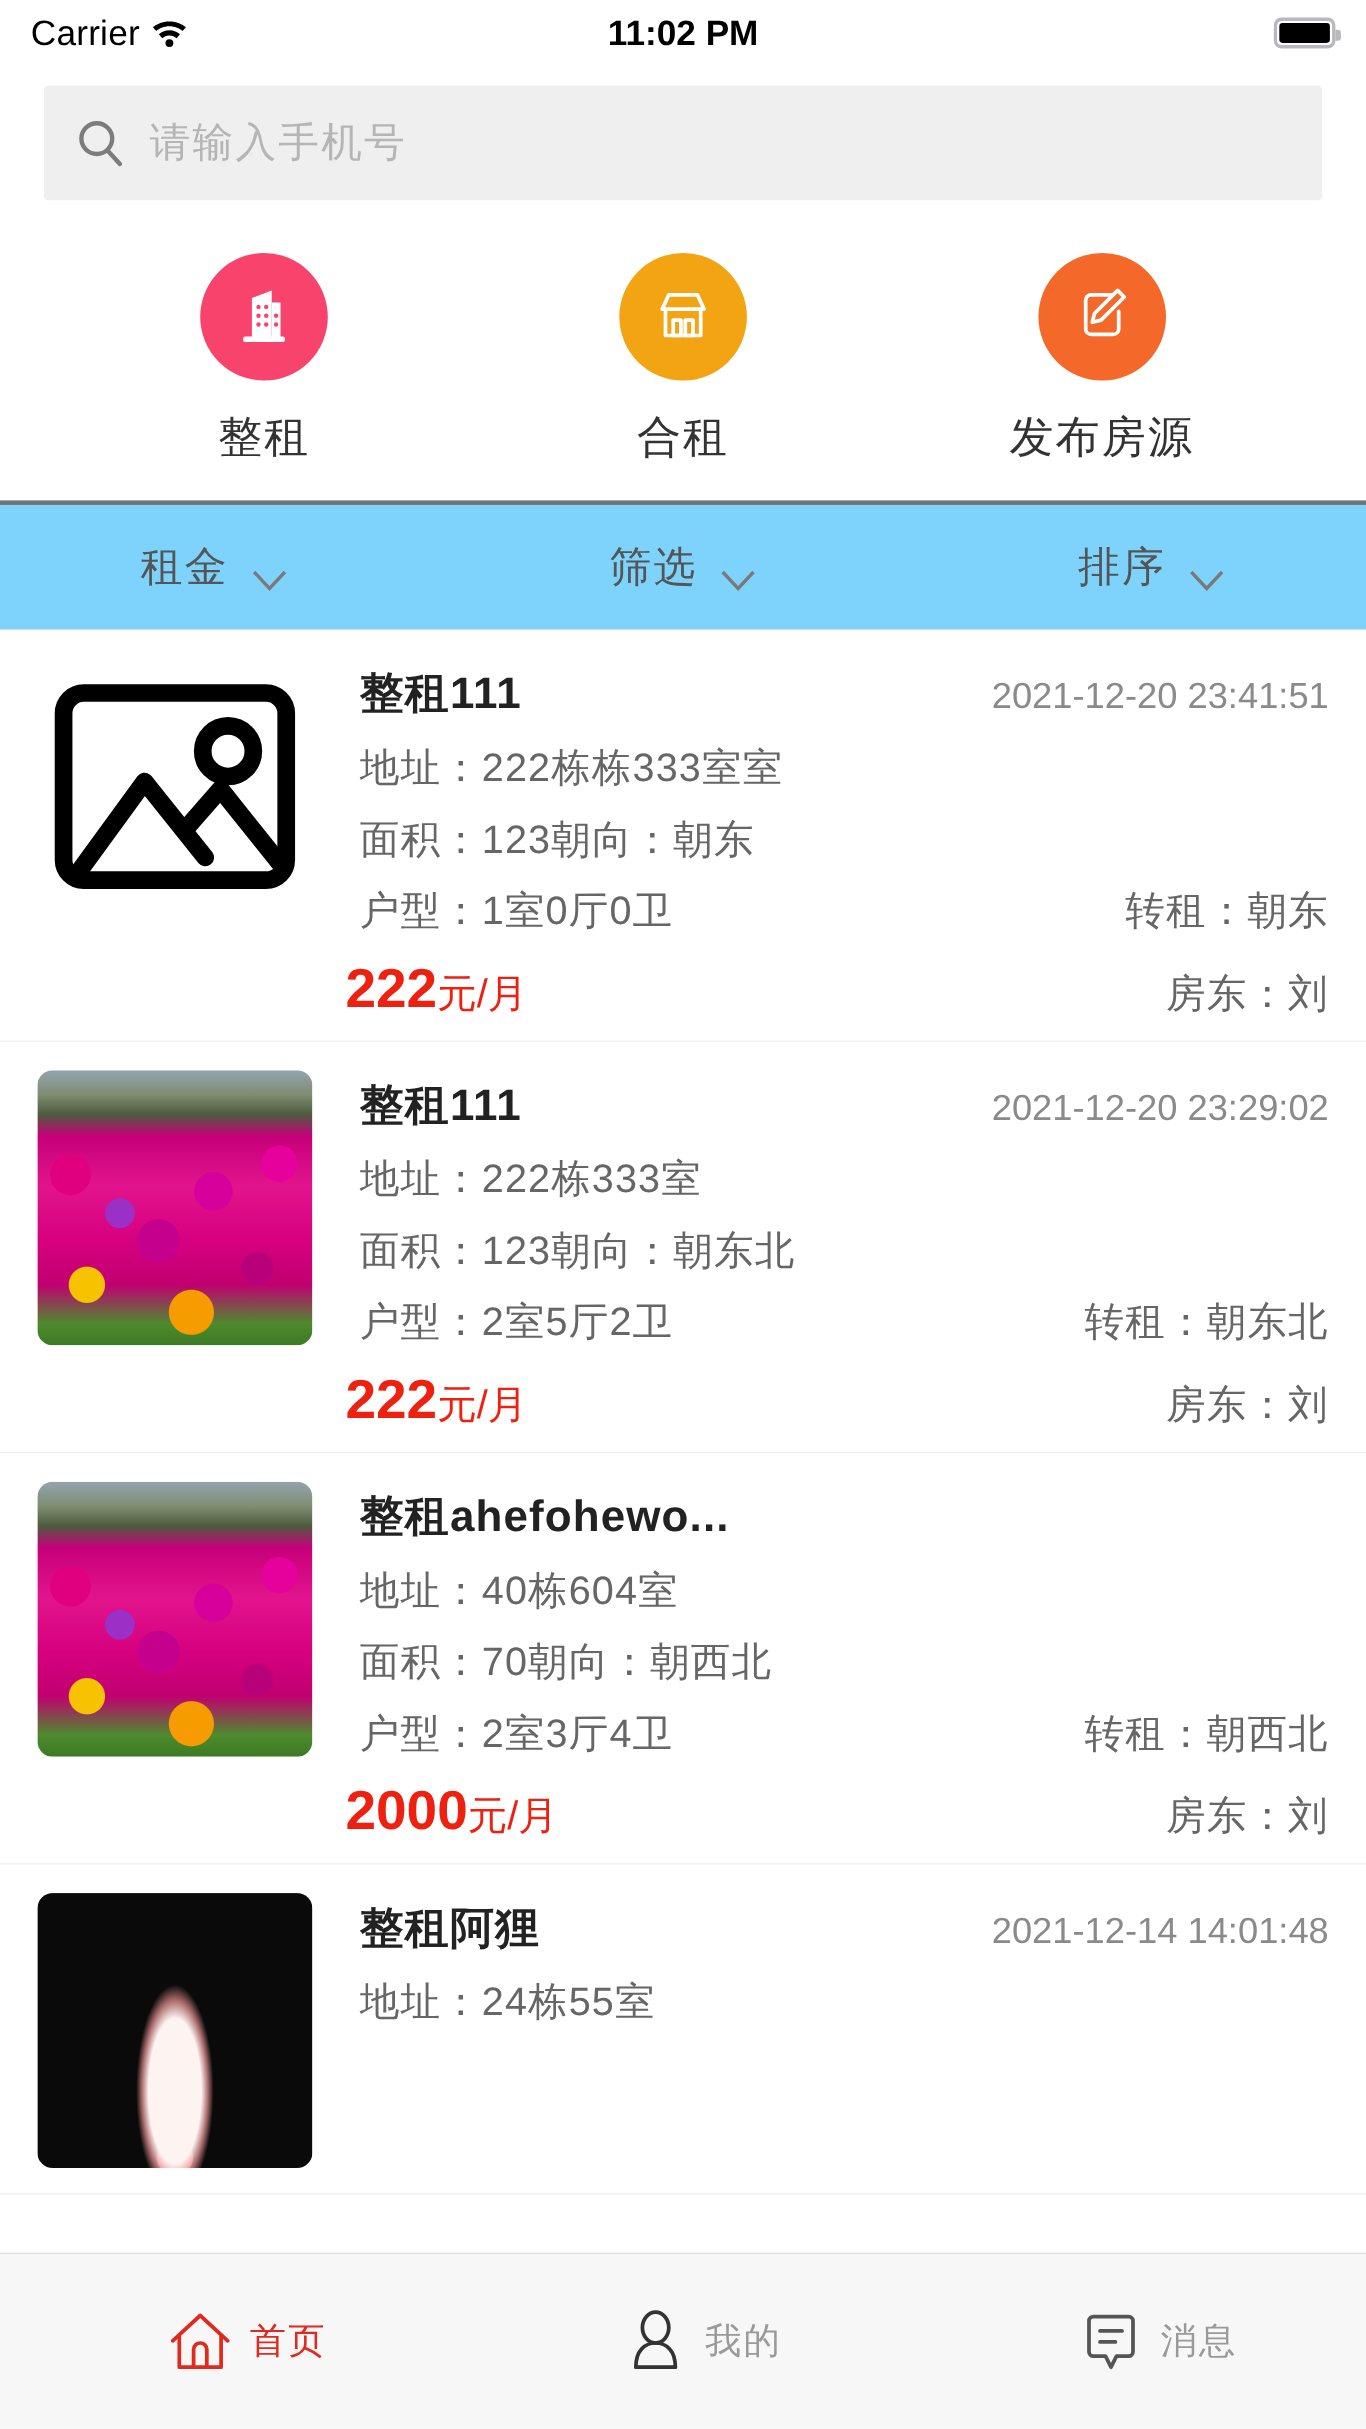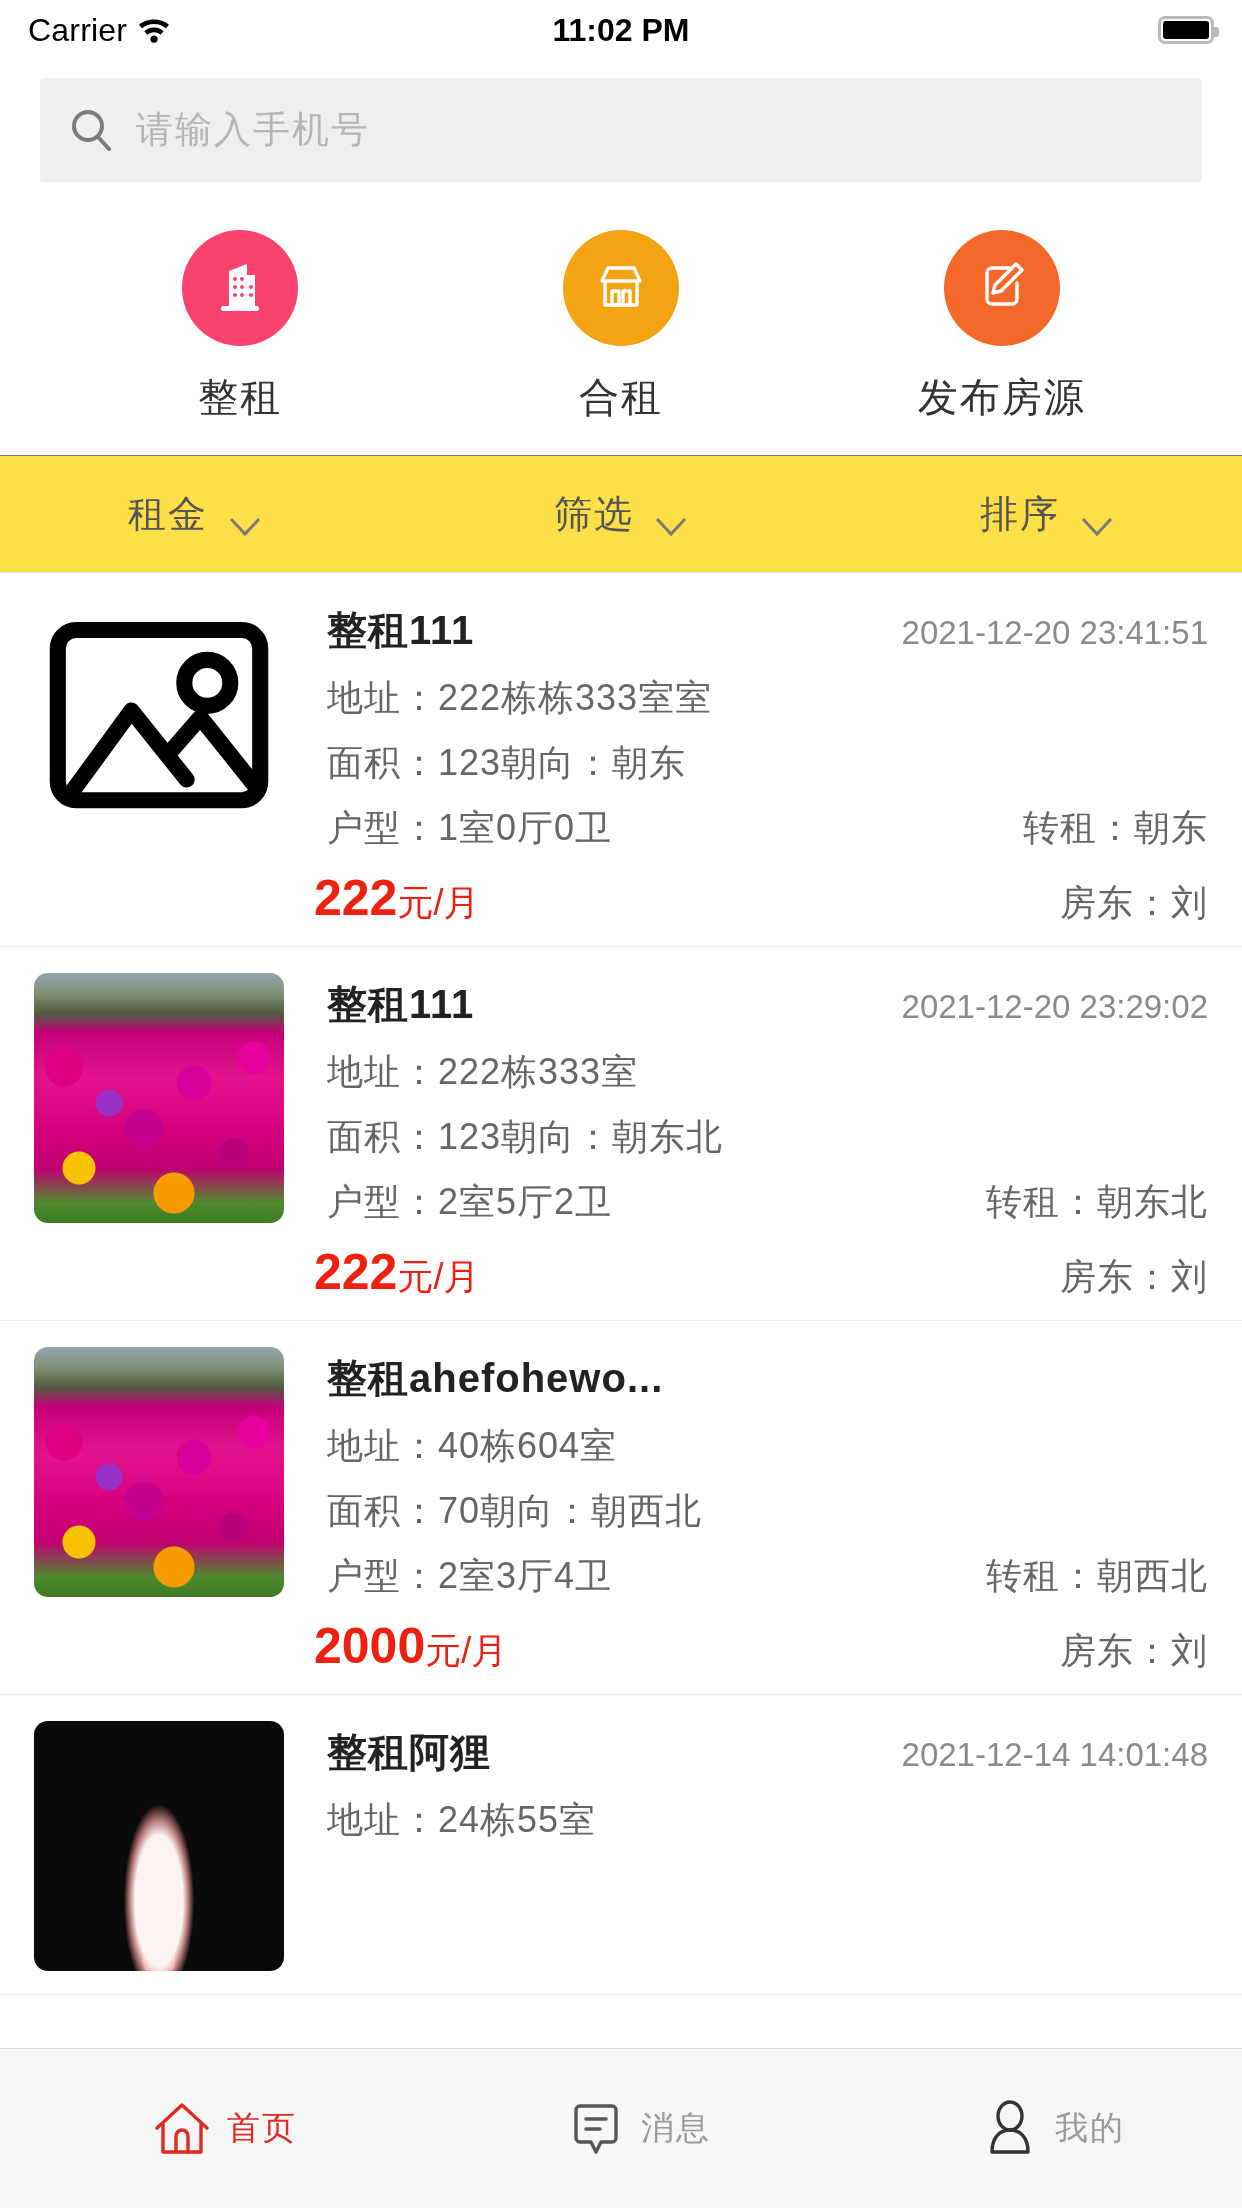--- a/index.html
+++ b/index.html
@@ -69,22 +69,22 @@
     display: flex; align-items: center; justify-content: center;
   }
   .action-circle svg { width: 62px; height: 62px; }
   .action-label {
     margin-top: 24px; font-size: 40px; color: #333; letter-spacing: 2px;
   }
 
   
   .filters {
     display: flex; height: 118px; flex: 0 0 118px;
-    border-top: 1px solid #737373; border-bottom: 1px solid #e4e4e4;
-    background: #fde047;
+    border-top: 4px solid #737373; border-bottom: 1px solid #e4e4e4;
+    background: #7dd3fc;
     gap: 36px;
   }
   .filter {
     flex: 1; display: flex; align-items: center; justify-content: center; gap: 20px;
     font-size: 38px; color: #555; letter-spacing: 2px;
   }
   .chev { width: 34px; height: 22px; display:block; }
 
   
   .list { flex: 1 1 auto; overflow: hidden; background: #fff; }
@@ -403,35 +403,35 @@
           <path d="M12 26 V54 H50 V26"></path>
           <path d="M25 54 V38 a6 6 0 0 1 12 0 V54"></path>
         </g>
           </svg>
       </span>
       <span class="tab-label">首页</span>
     </div>
     <div class="tab">
       <span>
         <svg viewBox="0 0 62 62">
+            <g fill="none" stroke="#333" stroke-width="3.4" stroke-linejoin="round">
+          <ellipse cx="31" cy="18" rx="12" ry="14"></ellipse>
+          <path d="M13 54 C13 39 21 32 31 32 C41 32 49 39 49 54 Z"></path>
+        </g>
+          </svg>
+      </span>
+      <span class="tab-label">我的</span>
+    </div>
+    <div class="tab">
+      <span>
+        <svg viewBox="0 0 62 62">
             <g fill="none" stroke="#555" stroke-width="3.4" stroke-linejoin="round" stroke-linecap="round">
           <path d="M15 8 H47 a4 4 0 0 1 4 4 V40 a4 4 0 0 1-4 4 H36 L31 54 L26 44 H15 a4 4 0 0 1-4-4 V12 a4 4 0 0 1 4-4 Z"></path>
           <line x1="21" y1="21" x2="41" y2="21"></line>
           <line x1="21" y1="31" x2="35" y2="31"></line>
         </g>
           </svg>
       </span>
       <span class="tab-label">消息</span>
     </div>
-    <div class="tab">
-      <span>
-        <svg viewBox="0 0 62 62">
-            <g fill="none" stroke="#333" stroke-width="3.4" stroke-linejoin="round">
-          <ellipse cx="31" cy="18" rx="12" ry="14"></ellipse>
-          <path d="M13 54 C13 39 21 32 31 32 C41 32 49 39 49 54 Z"></path>
-        </g>
-          </svg>
-      </span>
-      <span class="tab-label">我的</span>
-    </div>
   </div>
 
 </div>
 
 </body></html>

